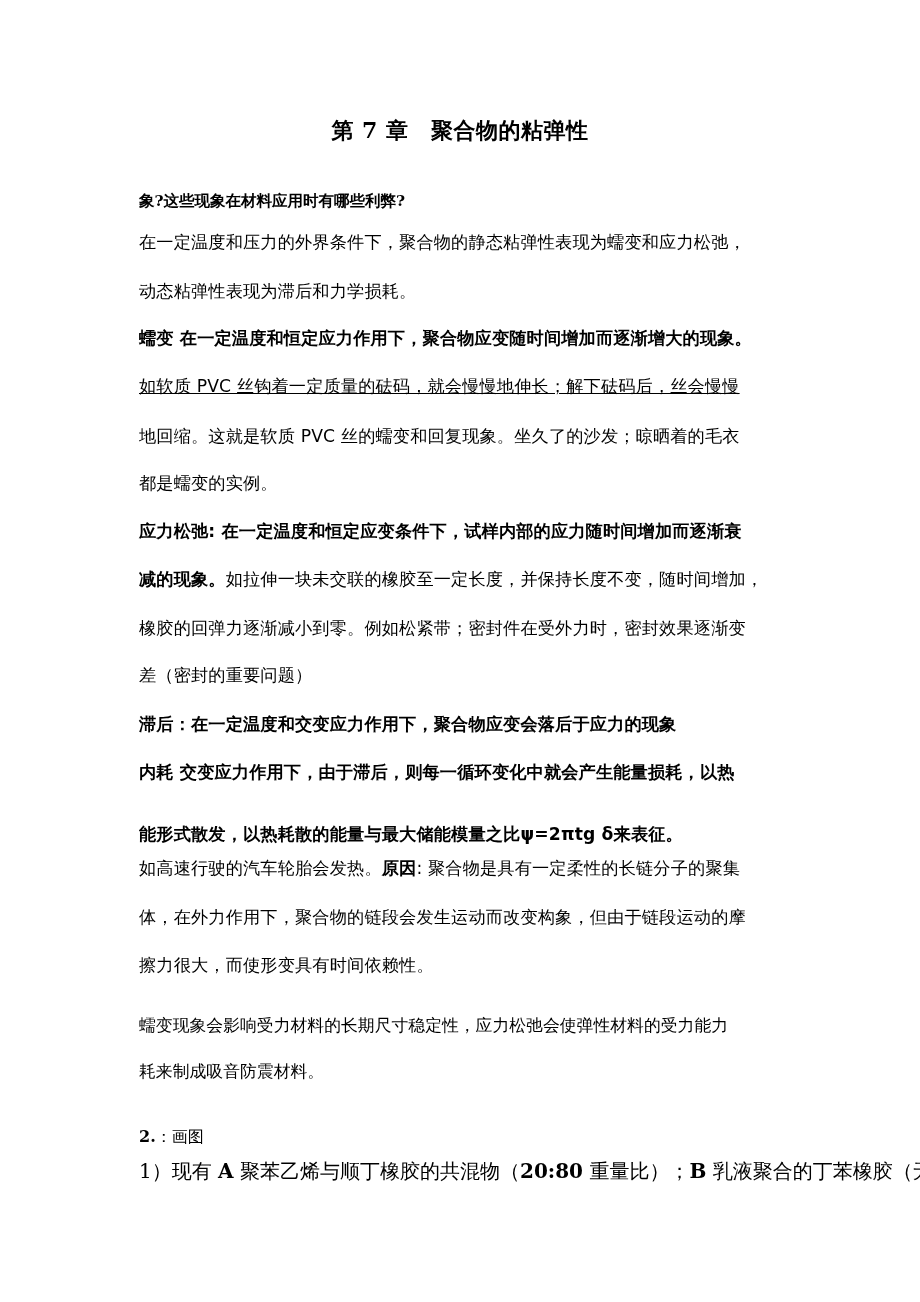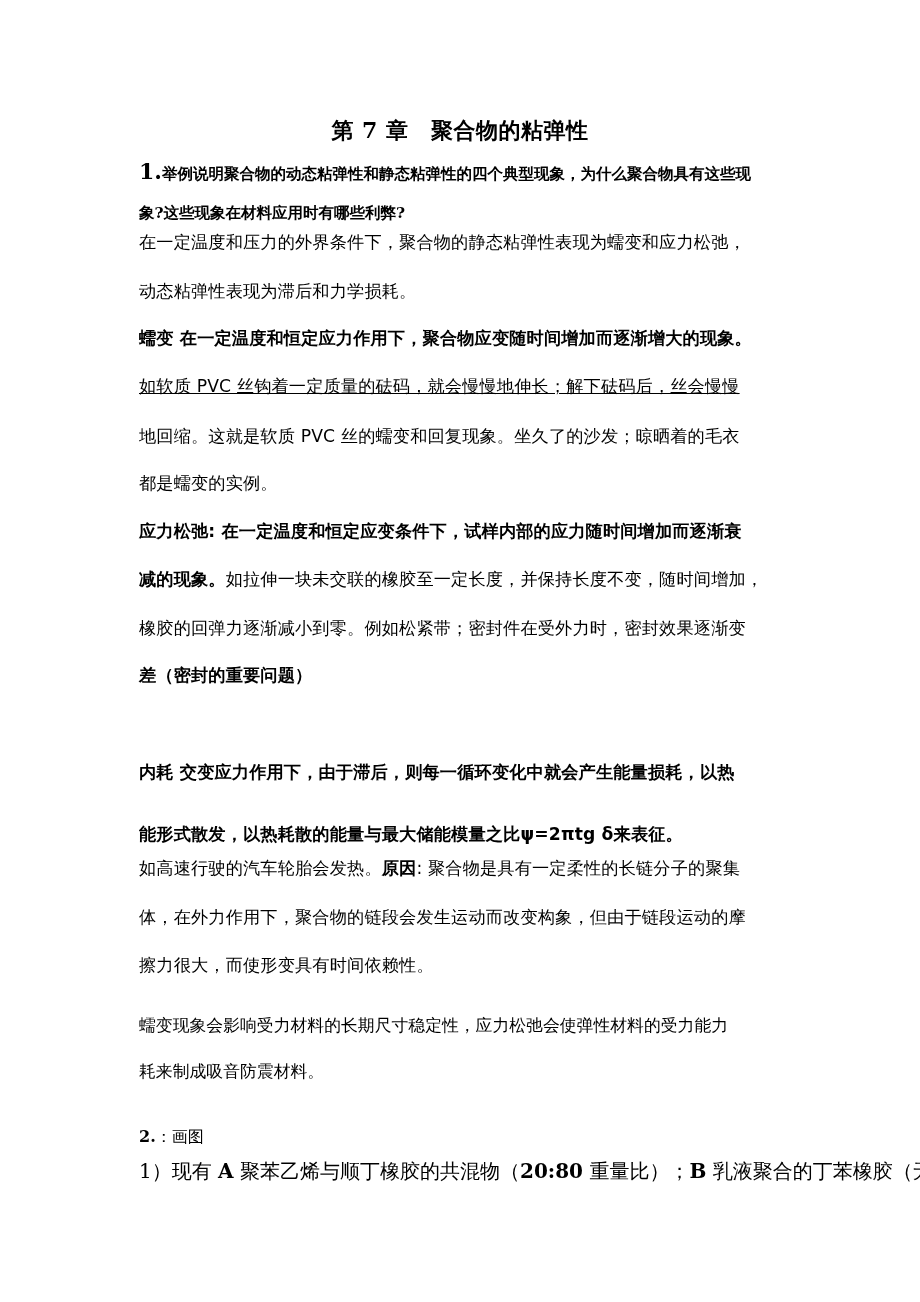--- a/index.html
+++ b/index.html
@@ -66,44 +66,42 @@
     }
     .s2item b { font-weight: bold; }
   </style>
 </head>
 <body>
 
 <div class="page">
 
   <div class="title" style="top:116px;">第 7 章　聚合物的粘弹性</div>
 
-  <div class="line q1" style="top:160px;">
-    <span class="num">1.</span><span>举例说明聚合物的动态粘弹性和静态粘弹性的四个典型现象，为什么聚合物具有这些现</span>
-  </div>
-  <div class="line q1b" style="top:202px;">象?这些现象在材料应用时有哪些利弊?</div>
+  <div class="line q1b" style="top:190px;">象?这些现象在材料应用时有哪些利弊?</div>
 
   <div class="line body17" style="top:231px;">在一定温度和压力的外界条件下，聚合物的静态粘弹性表现为蠕变和应力松弛，</div>
   <div class="line body17" style="top:280px;">动态粘弹性表现为滞后和力学损耗。</div>
 
   <div class="line body17 b" style="top:327px;">
     <span>蠕变</span><span> 在一定温度和恒定应力作用下，聚合物应变随时间增加而逐渐增大的现象。</span>
   </div>
   <div class="line body17" style="top:375px;text-decoration:underline;">如软质 PVC 丝钩着一定质量的砝码，就会慢慢地伸长；解下砝码后，丝会慢慢</div>
   <div class="line body17" style="top:425px;">地回缩。这就是软质 PVC 丝的蠕变和回复现象。坐久了的沙发；晾晒着的毛衣</div>
   <div class="line body17" style="top:472px;">都是蠕变的实例。</div>
 
   <div class="line body17 b" style="top:520px;">
     <span>应力松弛:</span><span> 在一定温度和恒定应变条件下，试样内部的应力随时间增加而逐渐衰</span>
   </div>
   <div class="line body17" style="top:568px;">
     <span class="b">减的现象。</span><span>如拉伸一块未交联的橡胶至一定长度，并保持长度不变，随时间增加，</span>
   </div>
   <div class="line body17" style="top:617px;">橡胶的回弹力逐渐减小到零。例如松紧带；密封件在受外力时，密封效果逐渐变</div>
-  <div class="line body17" style="top:664px;font-weight:bold;">差（密封的重要问题）</div>
+  <div class="line body17" style="top:664px;">差（密封的重要问题）</div>
 
+  <div class="line body17 b" style="top:713px;">滞后：在一定温度和交变应力作用下，聚合物应变会落后于应力的现象</div>
 
   <div class="line body17 b" style="top:761px;">内耗  交变应力作用下，由于滞后，则每一循环变化中就会产生能量损耗，以热</div>
   <div class="line body17 b" style="top:809px;margin-top:14px;">能形式散发，以热耗散的能量与最大储能模量之比ψ=2πtg  δ来表征。</div>
 
   <div class="line body17" style="top:857px;">
     <span>如高速行驶的汽车轮胎会发热。</span><span class="b">原因</span><span>: 聚合物是具有一定柔性的长链分子的聚集</span>
   </div>
   <div class="line body17" style="top:906px;">体，在外力作用下，聚合物的链段会发生运动而改变构象，但由于链段运动的摩</div>
   <div class="line body17" style="top:954px;">擦力很大，而使形变具有时间依赖性。</div>
 

